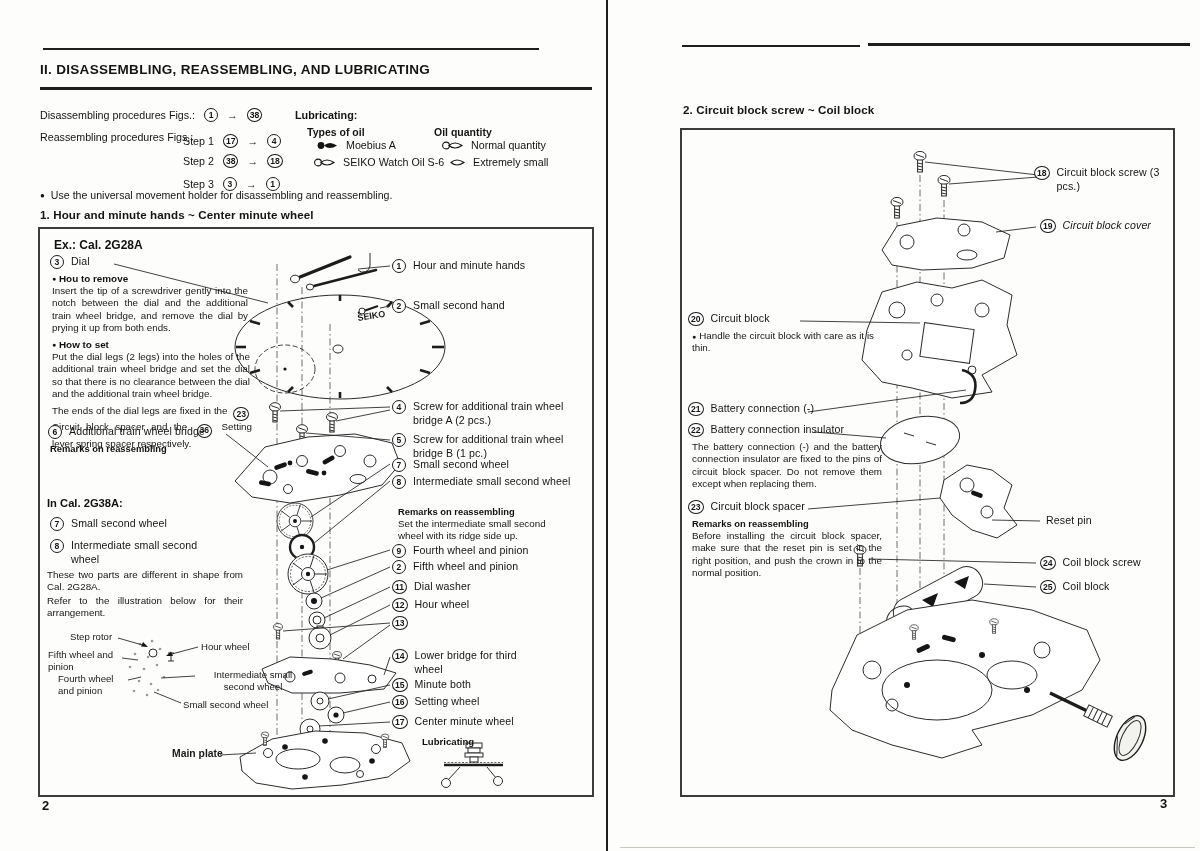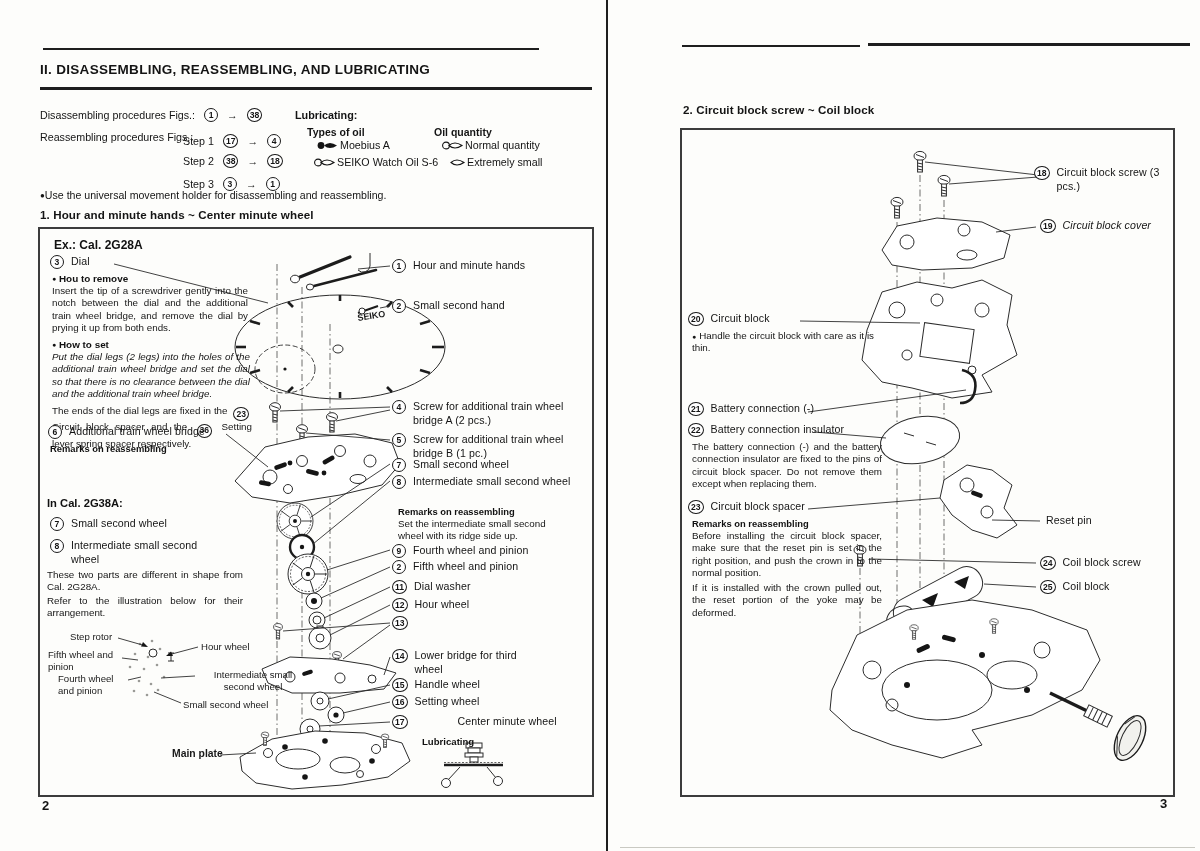--- a/index.html
+++ b/index.html
@@ -13,21 +13,21 @@
   .bt{font-size:9.8px;line-height:1.26;text-align:justify;color:#161616;}
   .bb{font-weight:700;font-size:9.9px;white-space:nowrap;color:#111;}
   .cl{font-size:10.6px;line-height:1.28;letter-spacing:.1px;}
   .cnum{display:inline-flex;align-items:center;justify-content:center;
         min-width:14px;height:14px;padding:0 2px;border:1.3px solid #1c1c1c;
         border-radius:50%;font-size:8.6px;font-weight:600;background:#fff;
         box-sizing:border-box;flex:none;}
   .cnum.inline{vertical-align:-3px;margin:0 3px;}
   .callout{position:absolute;display:flex;gap:7px;align-items:flex-start;}
   .prow{position:absolute;display:flex;align-items:center;gap:9px;font-size:10.7px;white-space:nowrap;}
-  .lg{font-size:10.7px;white-space:nowrap;display:flex;align-items:center;}
+  .lg{font-size:10.7px;white-space:nowrap;display:flex;align-items:center;gap:6px;}
   .lgt{font-weight:700;font-size:10.8px;white-space:nowrap;}
   .pnum{position:absolute;font-weight:700;font-size:13px;}
   .minilab{position:absolute;font-size:9.6px;line-height:1.22;color:#1a1a1a;}
   svg.diagram{position:absolute;left:0;top:0;}
   .ld{stroke:#2c2c2c;stroke-width:.9;}
   .sk{stroke:#2c2c2c;fill:none;stroke-width:1;}
   .skf{stroke:#2c2c2c;fill:#fff;stroke-width:1;}
   .blk{fill:#151515;stroke:none;}
   .dash{stroke:#4a4a4a;stroke-width:.8;stroke-dasharray:7 3 1.5 3;fill:none;}
 </style>
@@ -324,21 +324,21 @@
     </div>
     <div class="abs bb" style="left:12px;top:44px;">
       <span style="font-size:7px;vertical-align:1px;">●</span>
       <span>Hou to remove</span>
     </div>
     <div class="abs bt" style="left:12px;top:56px;width:196px;">Insert the tip of a screwdriver gently into the notch between the dial and the additional train wheel bridge, and remove the dial by prying it up from both ends.</div>
     <div class="abs bb" style="left:12px;top:110px;">
       <span style="font-size:7px;vertical-align:1px;">●</span>
       <span>How to set</span>
     </div>
-    <div class="abs bt" style="left:12px;top:122px;width:198px;font-style:italic;">Put the dial legs (2 legs) into the holes of the additional train wheel bridge and set the dial so that there is no clearance between the dial and the additional train wheel bridge.</div>
+    <div class="abs bt" style="left:12px;top:122px;width:198px;">Put the dial legs (2 legs) into the holes of the additional train wheel bridge and set the dial so that there is no clearance between the dial and the additional train wheel bridge.</div>
     <div class="abs bt" style="left:12px;top:176px;width:200px;">
       <span>The ends of the dial legs are fixed in the</span>
       <span class="cnum inline">23</span>
       <span>Circuit block spacer and the</span>
       <span class="cnum inline">36</span>
       <span>Setting lever spring spacer respectively.</span>
     </div>
     <div class="callout" style="left:8px;top:196px;">
       <span class="cnum">6</span>
       <span class="cl">Additional train wheel bridge</span>
@@ -408,29 +408,29 @@
       </div>
     <div class="callout" style="left:352px;top:387px;gap:40px;">
         <span class="cnum">13</span>
       </div>
     <div class="callout" style="left:352px;top:420px;">
         <span class="cnum">14</span>
         <span class="cl" style="width:130px;">Lower bridge for third wheel</span>
       </div>
     <div class="callout" style="left:352px;top:449px;">
         <span class="cnum">15</span>
-        <span class="cl" style="width:158px;">Handle wheel</span>
+        <span class="cl" style="width:158px;">Minute both</span>
       </div>
     <div class="callout" style="left:352px;top:466px;">
         <span class="cnum">16</span>
         <span class="cl" style="width:158px;">Setting wheel</span>
       </div>
     <div class="callout" style="left:352px;top:486px;">
         <span class="cnum">17</span>
-        <span class="cl" style="width:158px;margin-left:43px;">Center minute wheel</span>
+        <span class="cl" style="width:158px;">Center minute wheel</span>
       </div>
     <div class="abs bb" style="left:382px;top:507px;font-size:9.6px;">Lubricating</div>
   </div>
 
   <div class="pnum" style="left:42px;top:798px;">2</div>
 
   <div class="abs sec" style="left:683px;top:103px;">2.  Circuit block screw ~ Coil block</div>
 
   <div class="figbox" style="left:680px;top:128px;width:491px;height:665px;">
 
@@ -577,21 +577,20 @@
       <span class="cnum">22</span>
       <span class="cl">Battery connection insulator</span>
     </div>
     <div class="abs bt" style="left:10px;top:311px;width:190px;">The battery connection (-) and the battery connection insulator are fixed to the pins of circuit block spacer. Do not remove them except when replacing them.</div>
     <div class="callout" style="left:6px;top:370px;">
       <span class="cnum">23</span>
       <span class="cl">Circuit block spacer</span>
     </div>
     <div class="abs bb" style="left:10px;top:388px;font-size:9.4px;">Remarks on reassembling</div>
     <div class="abs bt" style="left:10px;top:400px;width:190px;">Before installing the circuit block spacer, make sure that the reset pin is set in the right position, and push the crown in to the normal position.</div>
-    <div class="abs bt" style="left:10px;top:452px;width:190px;">If it is installed with the crown pulled out, the reset portion of the yoke may be deformed.</div>
     <div class="abs cl" style="left:364px;top:384px;">Reset pin</div>
     <div class="callout" style="left:358px;top:426px;">
       <span class="cnum">24</span>
       <span class="cl">Coil block screw</span>
     </div>
     <div class="callout" style="left:358px;top:450px;">
       <span class="cnum">25</span>
       <span class="cl">Coil block</span>
     </div>
   </div>

